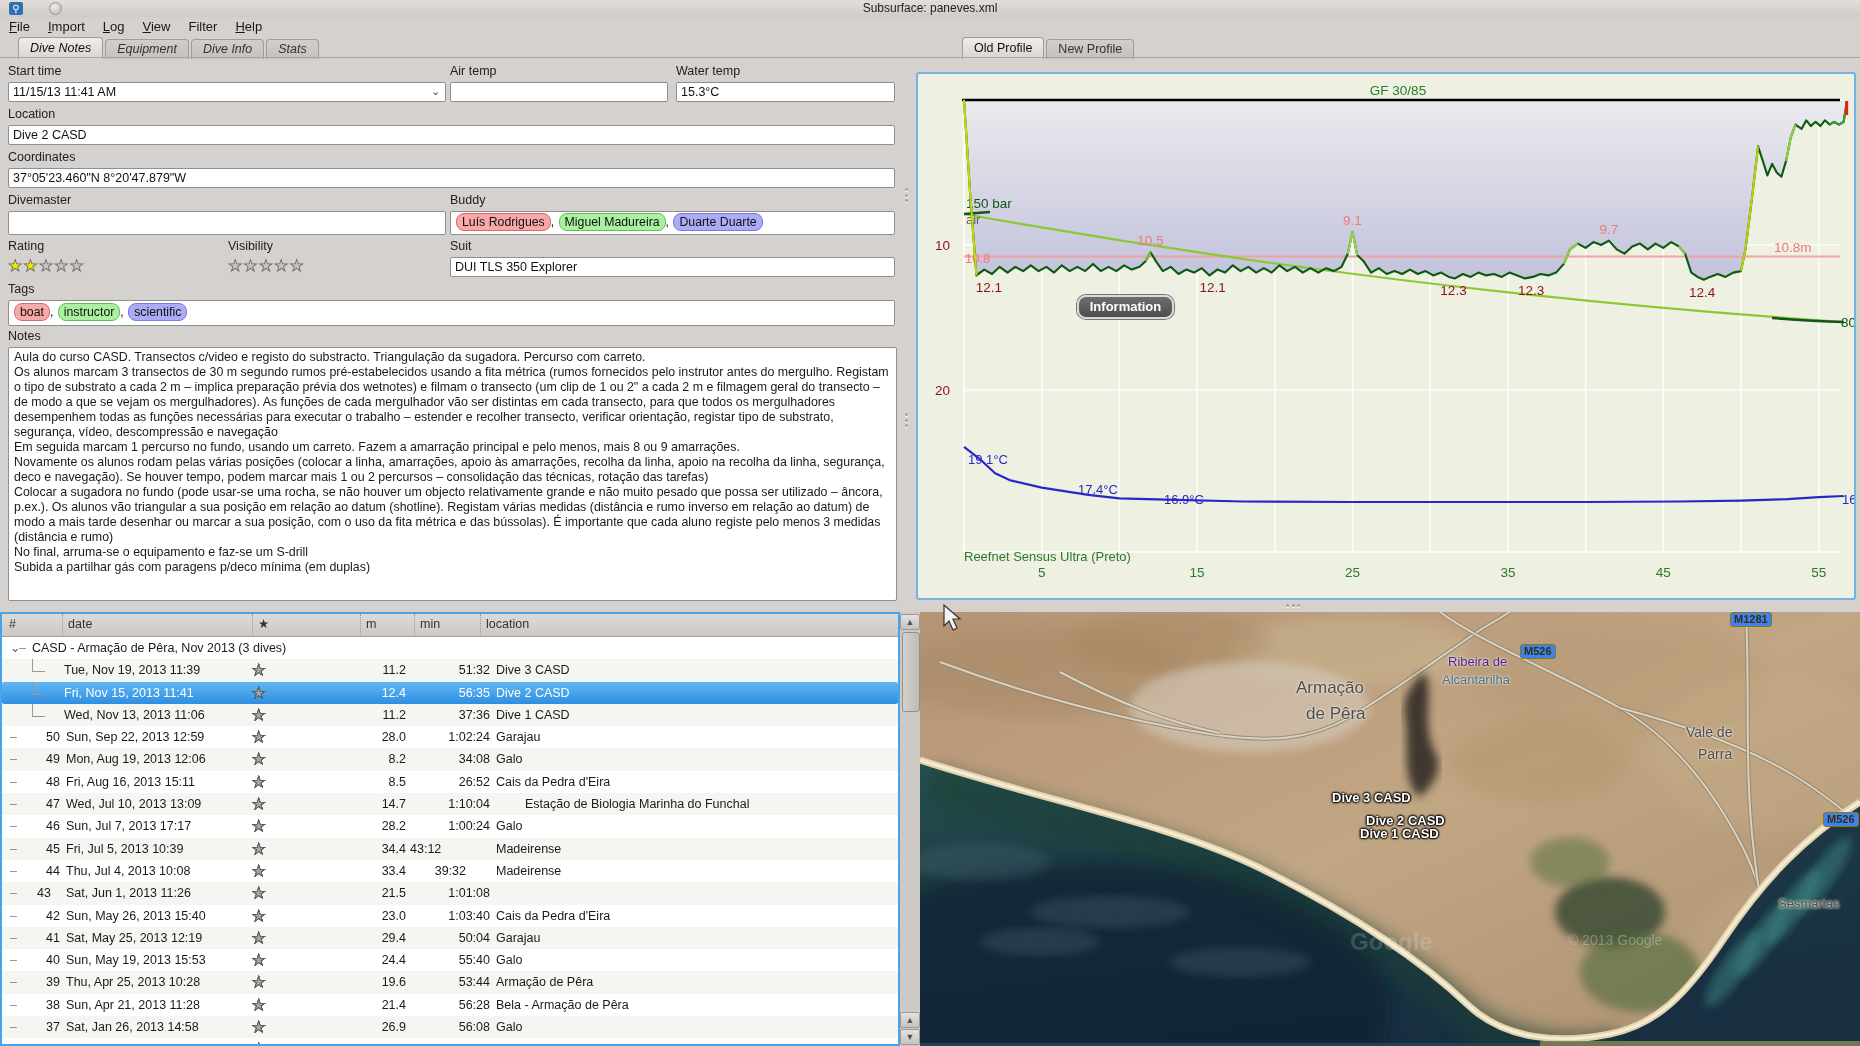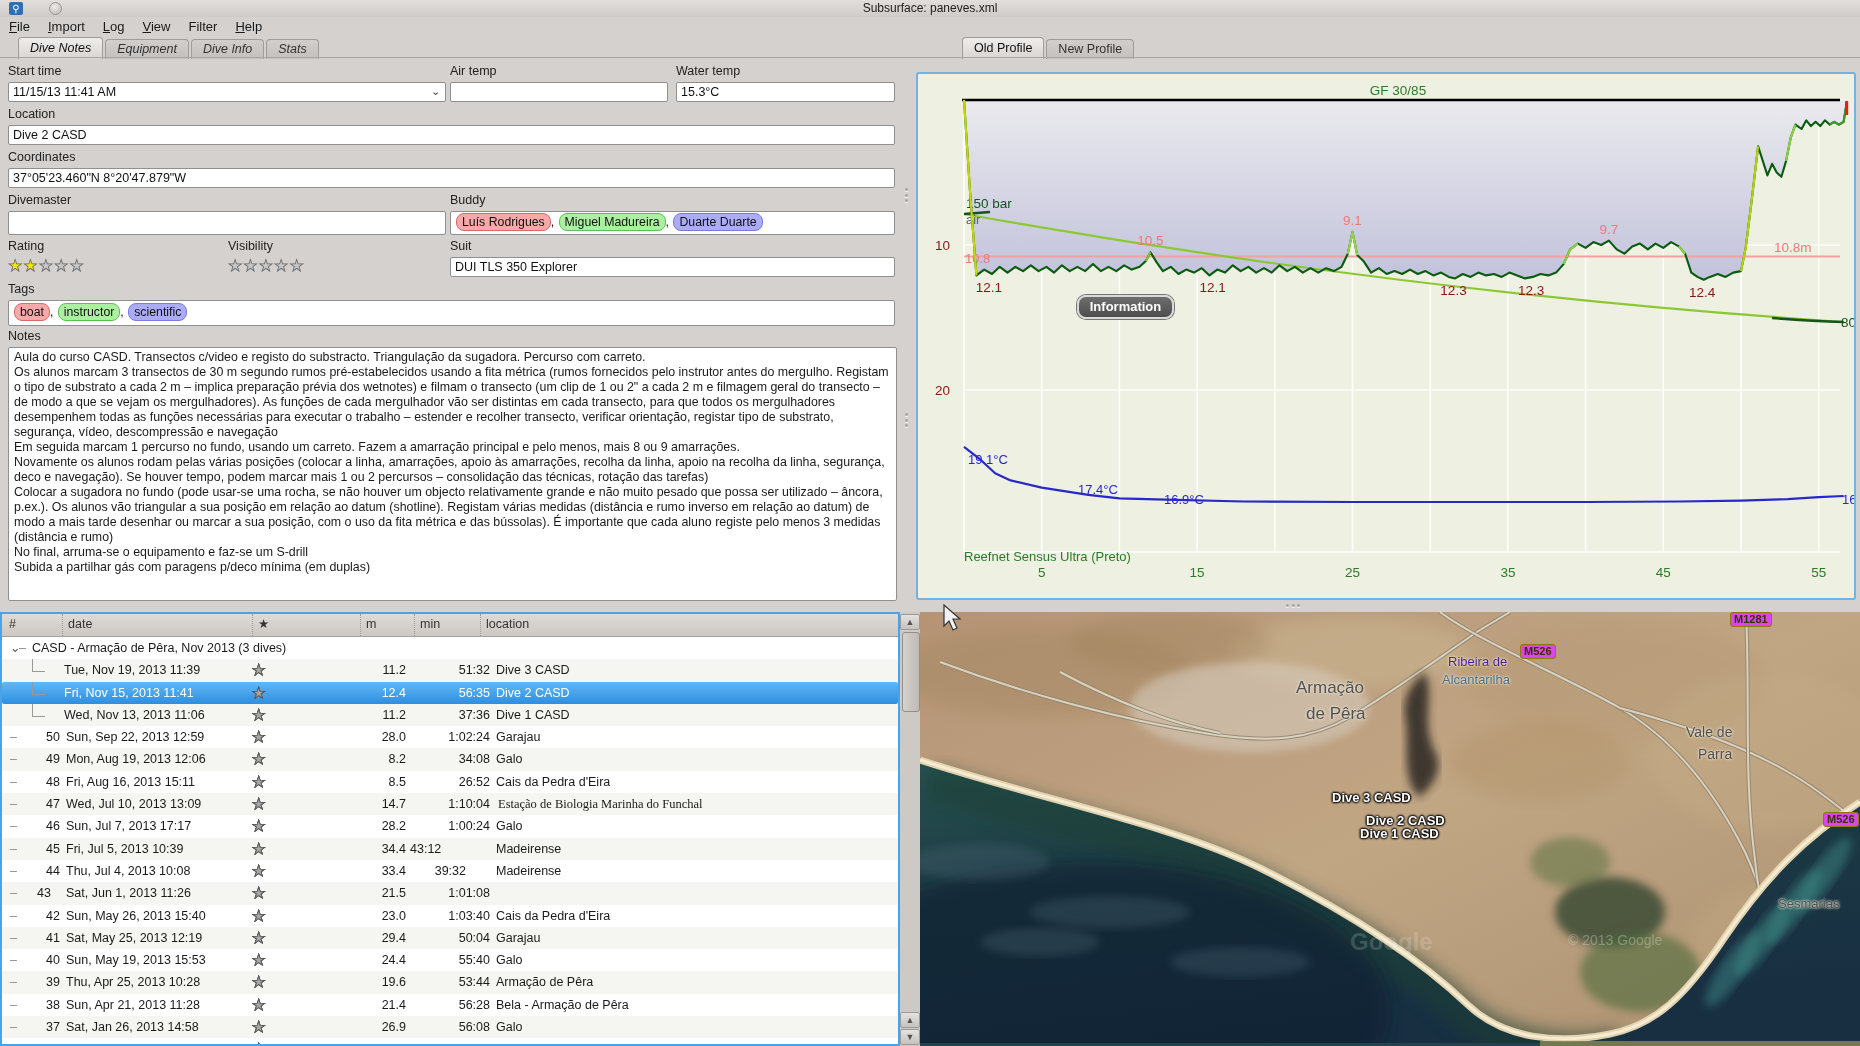--- a/index.html
+++ b/index.html
@@ -68,21 +68,21 @@
                  border:2px solid #74b2e2;border-radius:3px;box-sizing:border-box;}
   #info-button{left:1077px;top:295px;width:97px;height:24px;border-radius:9px;
                background:linear-gradient(#6e6e6e,#4d4d4d);border:2px solid #d9d9d9;box-sizing:border-box;
                color:#fff;font-weight:bold;font-size:13px;text-align:center;line-height:20px;
                box-shadow:0 0 0 1px #777;}
   
   #map{left:920px;top:612px;width:940px;height:434px;overflow:hidden;background:#b3936f;}
   .map-label{position:absolute;color:#4f4f4f;text-shadow:0 0 3px #efe6d4,0 0 2px #efe6d4;white-space:nowrap;}
   .dive-label{position:absolute;color:#fff;font-weight:bold;font-size:13px;
               text-shadow:-1px 0 2px #000,1px 0 2px #000,0 -1px 2px #000,0 1px 2px #000;white-space:nowrap;}
-  .badge{position:absolute;background:#d946ef;border:1px solid #8a7a00;border-radius:3px;color:#3a3000;
+  .badge{position:absolute;background:#3b82f6;border:1px solid #8a7a00;border-radius:3px;color:#3a3000;
          font-size:11px;font-weight:bold;padding:0 3px;line-height:13px;}
   #scalebar{left:923px;top:1012px;width:290px;height:27px;background:rgba(205,203,200,0.92);border:1px solid #8a8a8a;
             box-sizing:border-box;font-size:12.5px;color:#111;}
   #scalebar .lbl{position:absolute;top:1px;}
   #sb-bar{position:absolute;left:4px;right:4px;top:16px;height:7px;border:1px solid #111;display:flex;}
   #sb-bar i{flex:1;}
   #watermark1{position:absolute;color:#fff;opacity:0.16;font-size:24px;font-weight:bold;}
   #watermark2{position:absolute;color:#fff;opacity:0.28;font-size:14px;}
 </style>
 </head>
@@ -339,21 +339,21 @@
           <span style="left: 64px;">Wed, Jul 10, 2013 13:09</span>
           <span class="stars-cell" style="left: 250px;">
             <span class="s on">★</span>
             <span class="s on">★</span>
             <span class="s off">★</span>
             <span class="s off">★</span>
             <span class="s off">★</span>
           </span>
           <span style="left: 340px; width: 64px; text-align: right;">14.7</span>
           <span style="left: 408px; width: 80px; text-align: right;">1:10:04</span>
-          <span style="left: 496px; font-family: Liberation Serif, serif;">Estação de Biologia Marinha do Funchal</span>
+          <span style="left: 523px;">Estação de Biologia Marinha do Funchal</span>
         </div>
         <div class="dl-row" style="background: rgb(255, 255, 255);">
           <span class="tree-tick" style="left: 8px;">–</span>
           <span style="left: 26px; width: 32px; text-align: right;">46</span>
           <span style="left: 64px;">Sun, Jul 7, 2013 17:17</span>
           <span class="stars-cell" style="left: 250px;">
             <span class="s on">★</span>
             <span class="s on">★</span>
             <span class="s off">★</span>
             <span class="s off">★</span>

